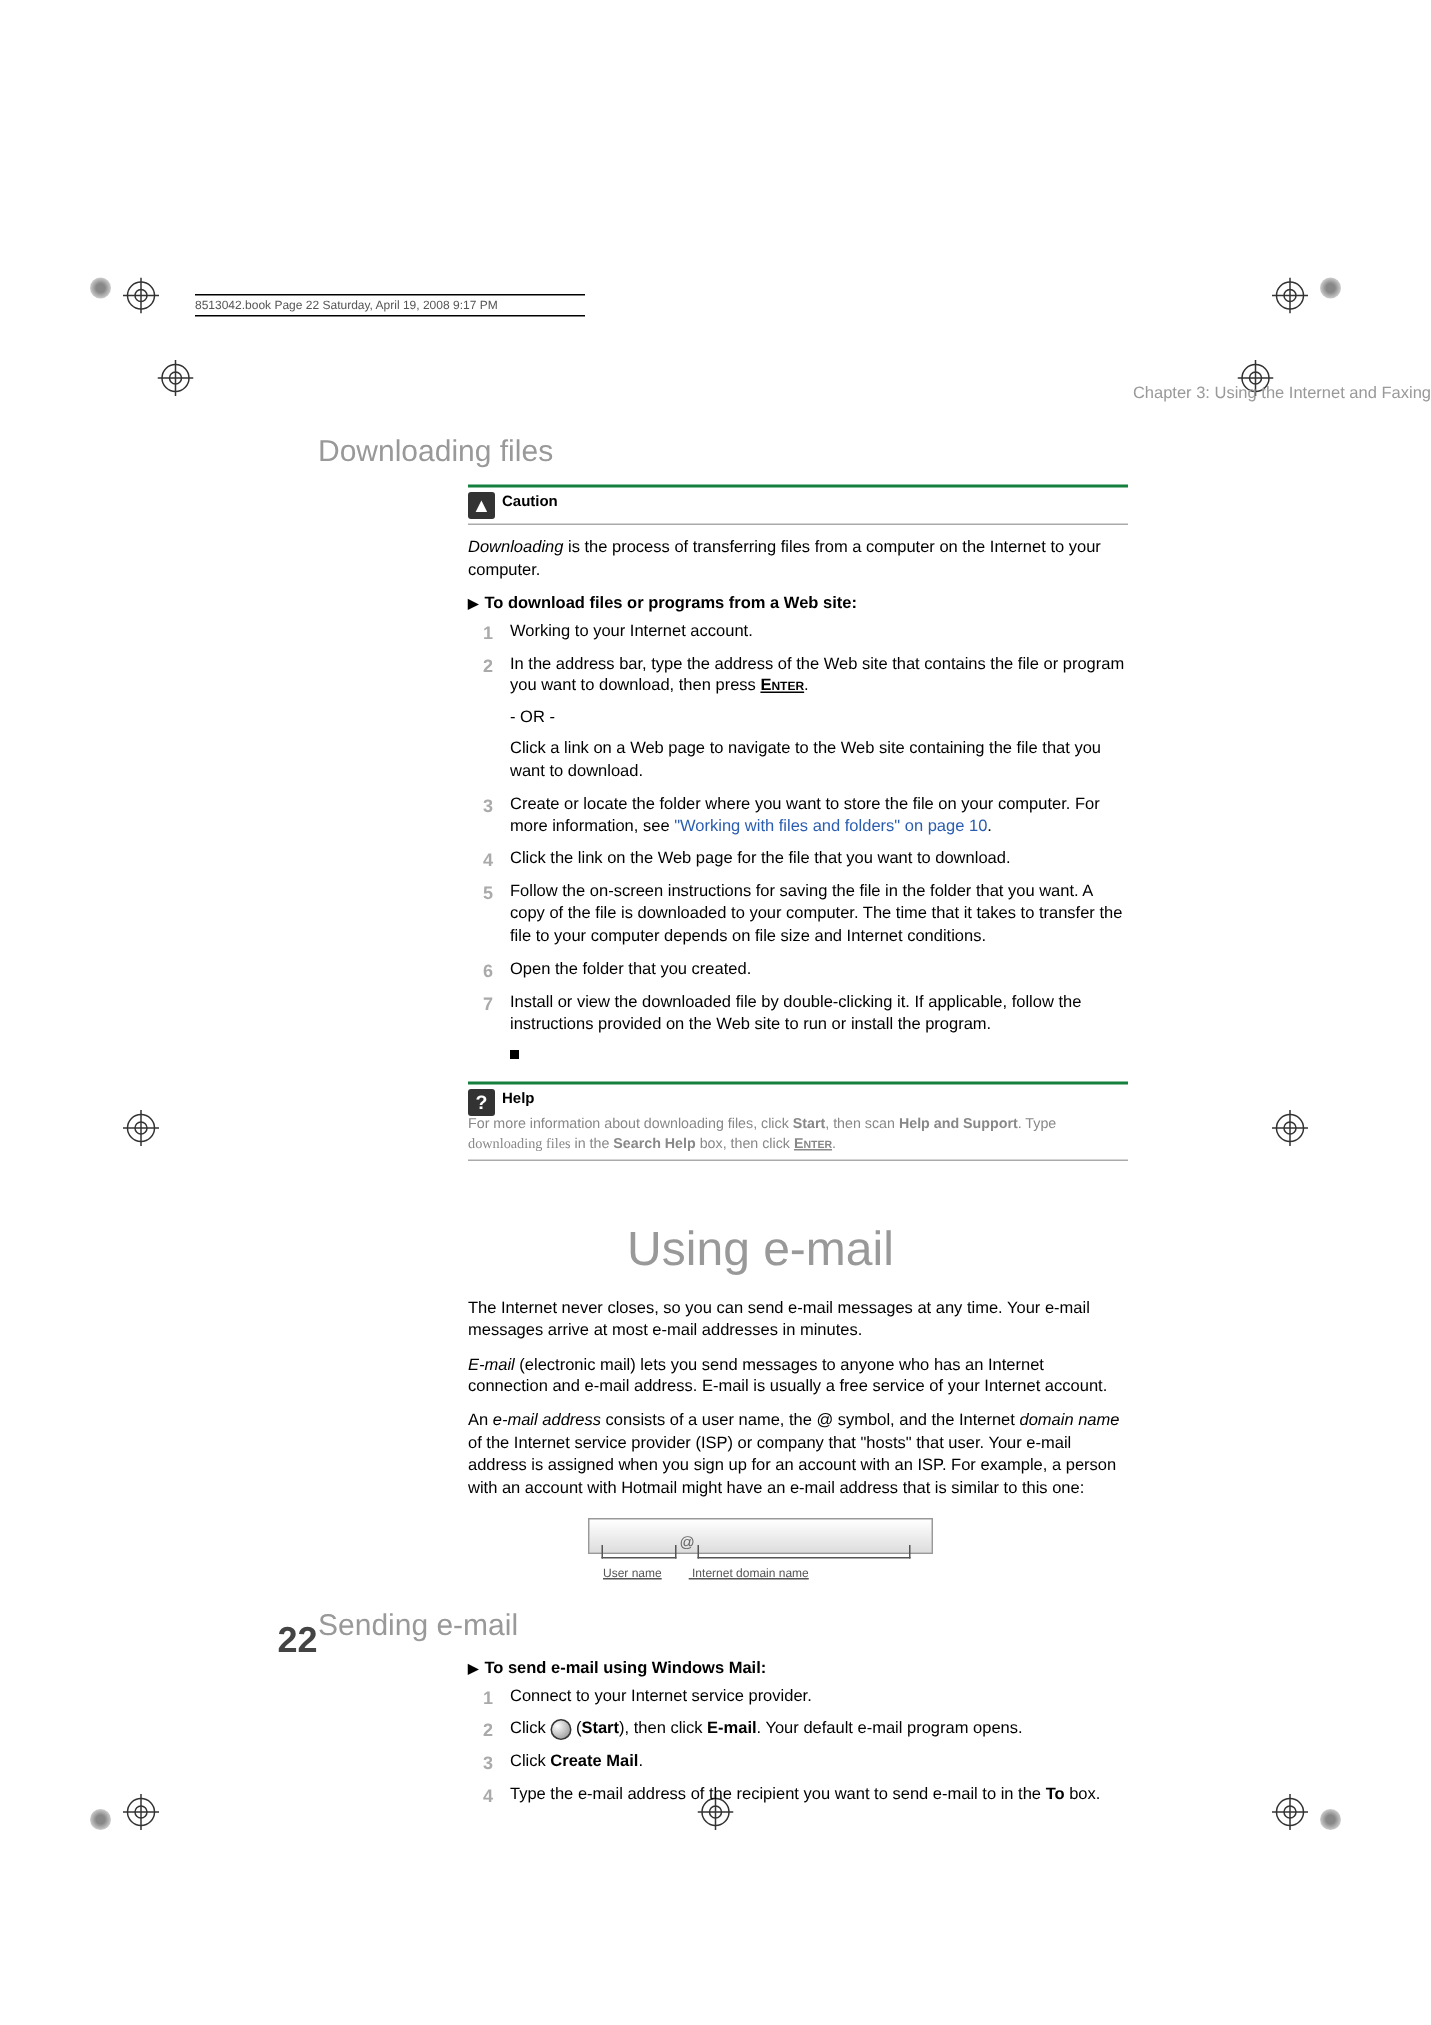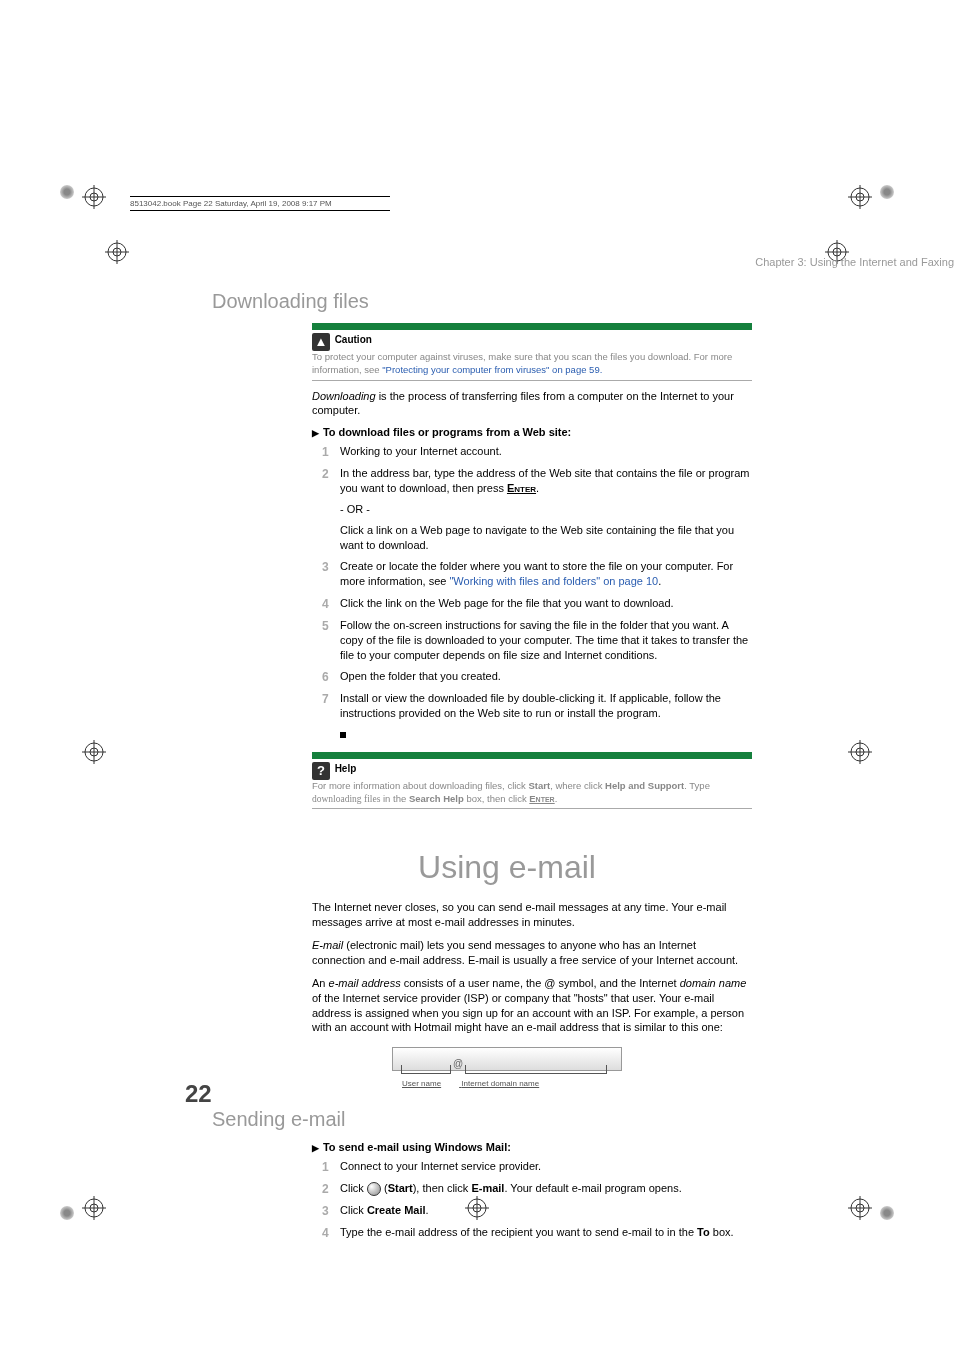--- a/index.html
+++ b/index.html
@@ -48,21 +48,21 @@
   }
   h1.major {
     font-size: 32px;
     font-weight: 400;
     color: #999;
     margin: 40px 0 14px 0;
     text-align: center;
   }
   .callout {
     margin-left: 100px;
-    border-top: 7px solid #15803d;
+    border-top: 2px solid #15803d;
     border-bottom: 1px solid #aaa;
     padding: 3px 0;
     font-size: 9.5px;
     line-height: 1.35;
     width: 440px;
     position: relative;
   }
   .callout .icon {
     display: inline-block;
     width: 18px;
@@ -290,23 +290,20 @@
 <div class="page-header-line">8513042.book  Page 22  Saturday, April 19, 2008  9:17 PM</div>
 <div class="chapter-title">Chapter 3: Using the Internet and Faxing</div>
 
 <div class="content">
 
   <h2 class="section">Downloading files</h2>
 
   <div class="callout">
     <span class="icon">▲</span>
     <span class="title">Caution</span><br>
-    <span class="body">
-      <span>To protect your computer against viruses, make sure that you scan the files you download. For more information, see </span><span class="link">"Protecting your computer from viruses" on page 59.</span>
-    </span>
   </div>
 
   <div class="body-text">
     <span class="italic">Downloading</span><span> is the process of transferring files from a computer on the Internet to your computer.</span>
   </div>
 
   <div class="task-head">To download files or programs from a Web site:</div>
 
   <ol class="steps">
     <li><span class="num">1</span><span>Working to your Internet account.</span></li>
@@ -323,21 +320,21 @@
     <li><span class="num">6</span><span>Open the folder that you created.</span></li>
     <li><span class="num">7</span><span>Install or view the downloaded file by double-clicking it. If applicable, follow the instructions provided on the Web site to run or install the program.</span>
       <div class="sub"><span class="end-square"></span></div>
     </li>
   </ol>
 
   <div class="callout" style="margin-top:10px">
     <span class="icon">?</span>
     <span class="title">Help</span><br>
     <span class="body">
-      <span>For more information about downloading files, click </span><b>Start</b><span>, where click </span><b>Help and Support</b><span>. Type </span><span style="font-family:Georgia,serif">downloading files</span><span> in the </span><b>Search Help</b><span> box, then click </span><span class="smallcaps">Enter</span><span>.</span>
+      <span>For more information about downloading files, click </span><b>Start</b><span>, then scan </span><b>Help and Support</b><span>. Type </span><span style="font-family:Georgia,serif">downloading files</span><span> in the </span><b>Search Help</b><span> box, then click </span><span class="smallcaps">Enter</span><span>.</span>
     </span>
   </div>
 
   <h1 class="major">Using e-mail</h1>
 
   <div class="body-text">The Internet never closes, so you can send e-mail messages at any time. Your e-mail messages arrive at most e-mail addresses in minutes.</div>
   <div class="body-text">
     <span class="italic">E-mail</span><span> (electronic mail) lets you send messages to anyone who has an Internet connection and e-mail address. E-mail is usually a free service of your Internet account.</span>
   </div>
   <div class="body-text">

